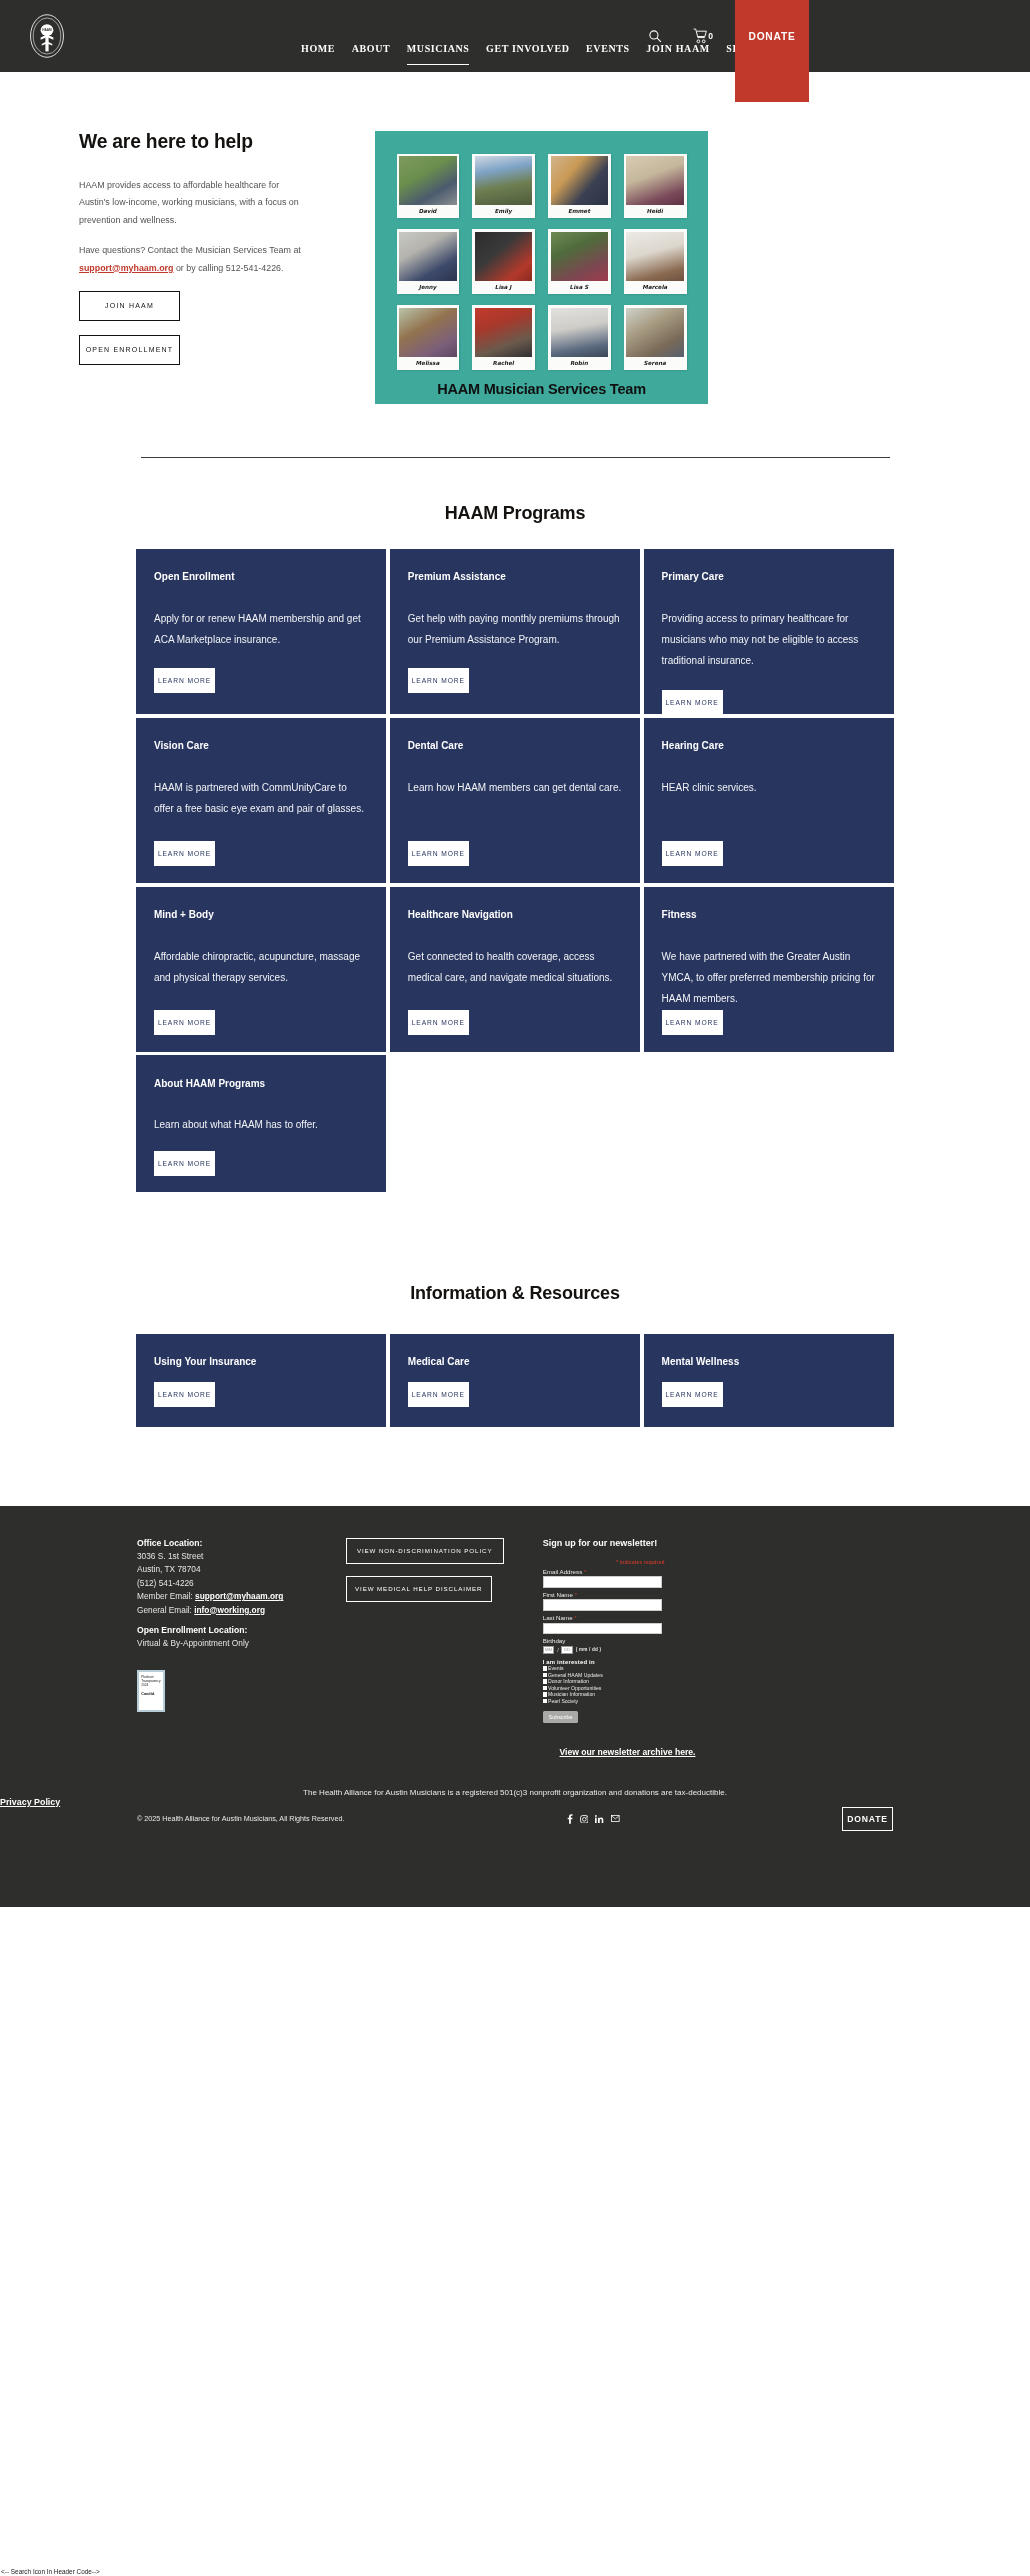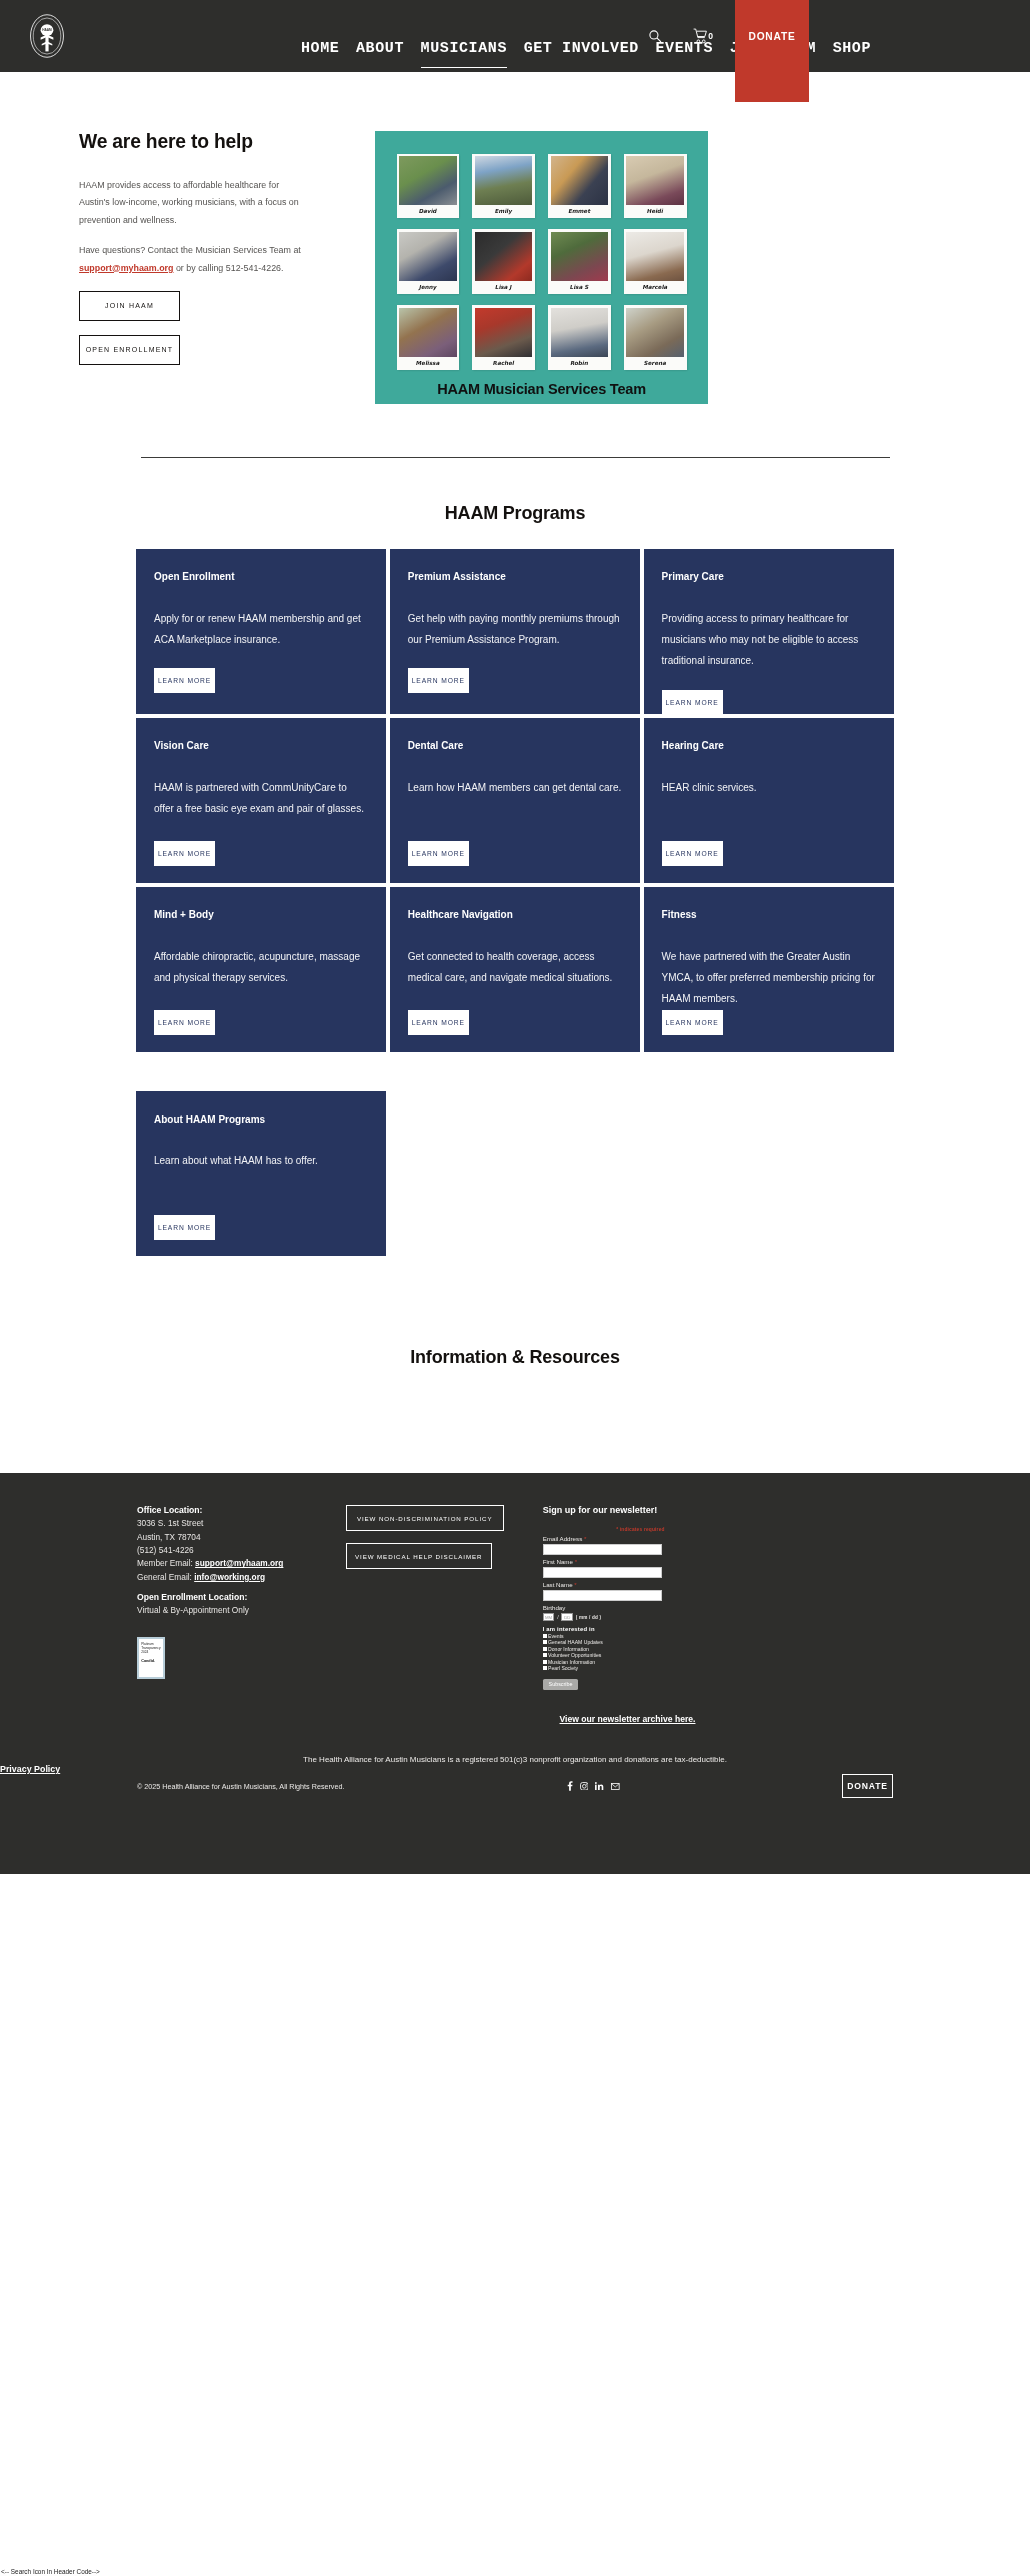--- a/index.html
+++ b/index.html
@@ -25,22 +25,22 @@
   }
   .logo svg { display:block; }
   .nav {
     display: flex;
     align-items: center;
     gap: 16.6px;
     margin-left: 237px;
   }
   .nav-item {
     color: #ffffff;
-    font-family: Liberation Mono, monospace;
-    font-size: 15px;
+    font-family: Liberation Serif, serif;
+    font-size: 10px;
     font-weight: 700;
     letter-spacing: 0.6px;
     padding-bottom: 10.7px;
     text-decoration: none;
     white-space: nowrap;
     margin-top: 36px;
   }
   .nav-item.active { border-bottom: 1.1px solid #ffffff; }
   .header-right {
     display: flex;
@@ -186,21 +186,21 @@
     font-size: 6.7px;
     letter-spacing: 0.9px;
     line-height: 1.65;
     cursor: pointer;
     margin-top: 18px;
     font-family: "Liberation Sans", sans-serif;
   }
   .card.r1 { height: 165px; }
   .card.r2 { height: 165px; }
   .card.r3 { height: 165px; }
-  .card.about { height: 165px; margin-top: 36px; }
+  .card.about { height: 137px; }
 
   
   .info-card {
     background: #27355f;
     width: 250px;
     padding: 20.4px 18px 0 18px;
     height: 93px;
     position: relative;
   }
   .info-card .learn-btn { margin-top: 11.8px; }
@@ -505,20 +505,34 @@
       <div class="card-h">About HAAM Programs</div>
       <div class="card-body">Learn about what HAAM has to offer.</div>
       <div class="learn-btn" style="position:absolute;bottom:16.6px;">LEARN MORE</div>
     </div>
   </div>
 </div>
 
 <div class="section-title" style="margin-top:91px;">Information &amp; Resources</div>
 
 <div class="cards-wrap" style="margin-top:29.5px;">
+  <div class="card-row">
+    <div class="info-card">
+      <div class="card-h">Using Your Insurance</div>
+      <div class="learn-btn">LEARN MORE</div>
+    </div>
+    <div class="info-card">
+      <div class="card-h">Medical Care</div>
+      <div class="learn-btn">LEARN MORE</div>
+    </div>
+    <div class="info-card">
+      <div class="card-h">Mental Wellness</div>
+      <div class="learn-btn">LEARN MORE</div>
+    </div>
+  </div>
   <div class="card-row">
   </div>
 </div>
 
 <div class="footer" style="margin-top:75px; height:401px;">
   <div class="footer-cols">
 
     <div class="fcol1">
       <div class="f-h">Office Location:</div>
       <div class="f-line">3036 S. 1st Street</div>

